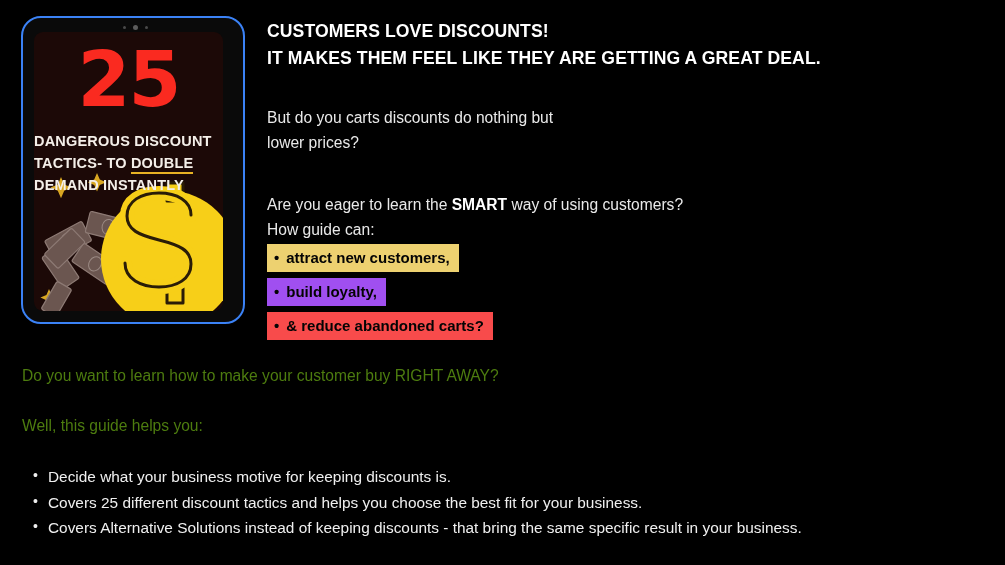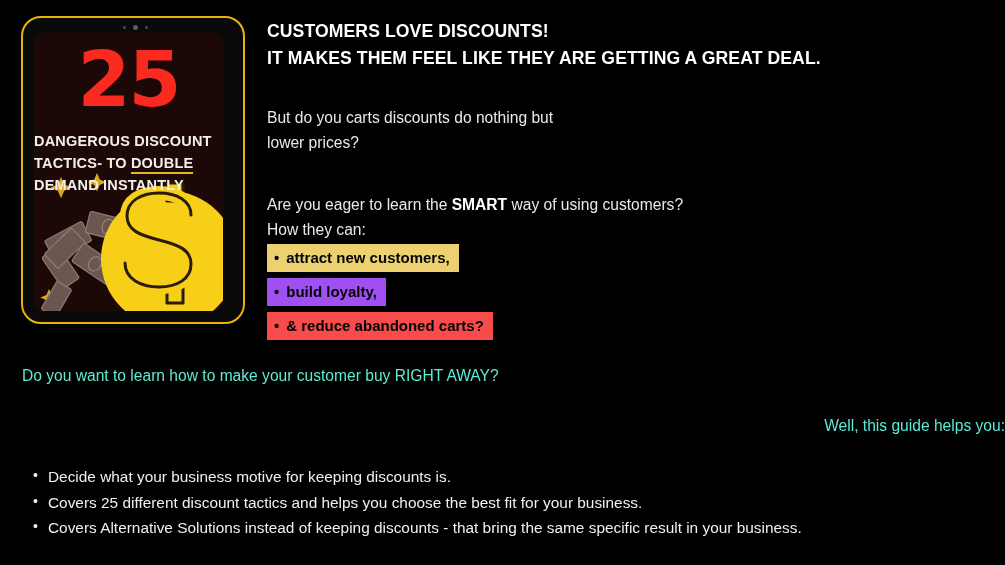--- a/index.html
+++ b/index.html
@@ -34,21 +34,21 @@
 
   
   .tablet {
     position: absolute;
     left: 21px;
     top: 16px;
     width: 224px;
     height: 308px;
     border-radius: 20px;
     background: #0a0a0a;
-    border: 2px solid #eab308;
+    border: 2px solid #3b82f6;
     box-sizing: border-box;
     padding: 14px 20px 11px 11px;
   }
   .tablet-sensors {
     position: absolute;
     left: 0;
     top: 6px;
     width: 224px;
     height: 7px;
     display: flex;
@@ -189,25 +189,25 @@
   
   .bottom-section {
     position: absolute;
     left: 0;
     top: 350px;
     width: 1005px;
   }
   .b-line {
     font-size: 15.6px;
     line-height: 24px;
-    color: #5eead4;
+    color: #4d7c0f;
     margin: 0;
   }
   .b-line.q { margin: 14px 0 0 22px; }
-  .b-line.w { margin: 26px 0 0 22px; text-align: right; }
+  .b-line.w { margin: 26px 0 0 22px; }
 
   .b-list {
     margin: 26px 0 0 0;
     padding: 0 0 0 48px;
     list-style: none;
   }
   .b-list li {
     position: relative;
     font-size: 15.4px;
     line-height: 25.5px;
@@ -325,21 +325,21 @@
         <div>IT MAKES THEM FEEL LIKE THEY ARE GETTING A GREAT DEAL.</div>
       </div>
 
       <div class="para p1">
         <div>But do you carts discounts do nothing but</div>
         <div>lower prices?</div>
       </div>
 
       <div class="para p2">
         <div><span>Are you eager to learn the </span><b>SMART</b><span> way of using customers?</span></div>
-        <div>How they can:</div>
+        <div>How guide can:</div>
       </div>
 
       <ul class="hl-list">
         <li class="hl-item">
           <span class="hl-chip" id="chip0" style="background-color: rgb(237, 209, 112); color: rgb(4, 4, 4);">
             <span class="dot">•</span><span>attract new customers,</span>
           </span>
         </li>
         <li class="hl-item">
           <span class="hl-chip" id="chip1" style="background-color: rgb(160, 79, 240); color: rgb(4, 4, 4);">

